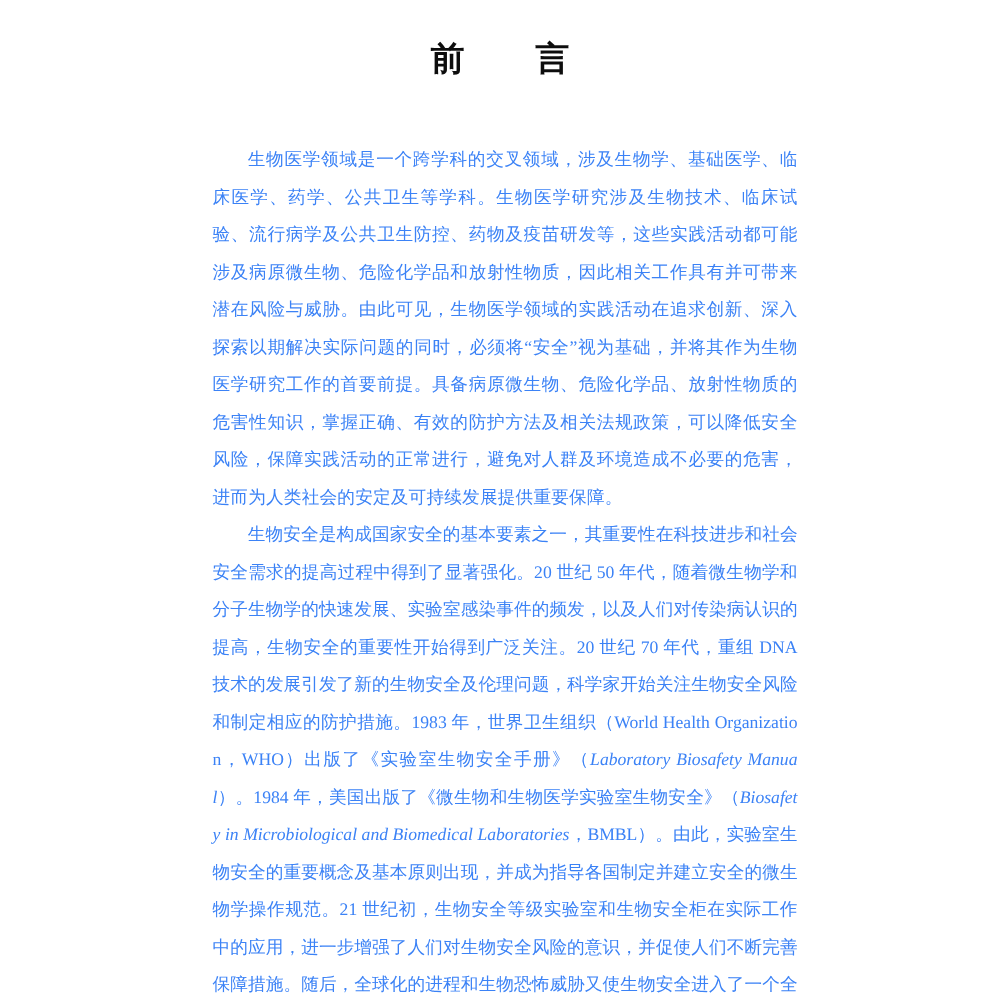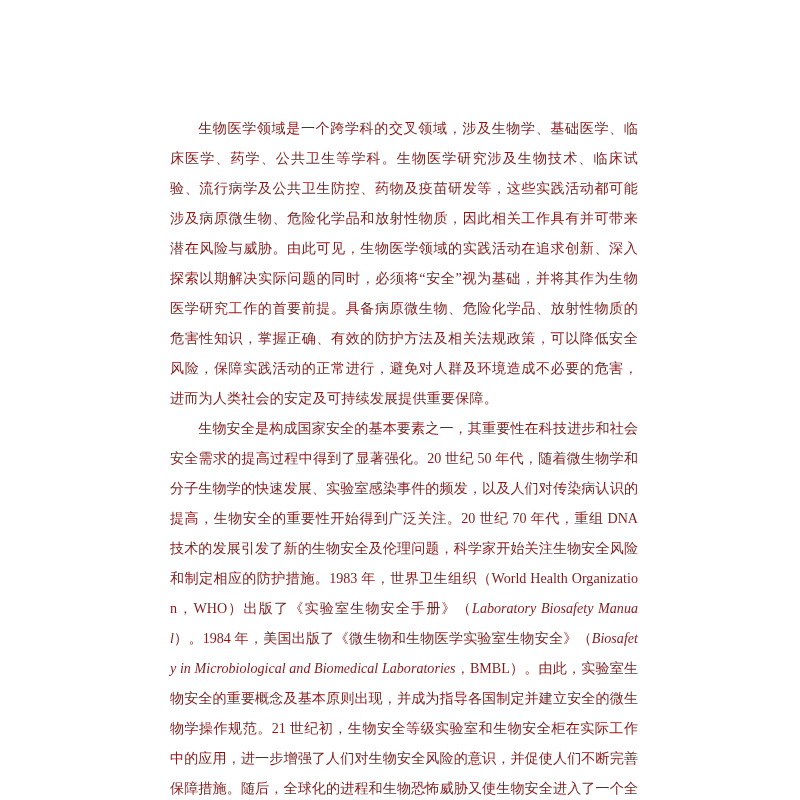--- a/index.html
+++ b/index.html
@@ -41,21 +41,21 @@
     left: 170px;
     top: 113px;
     width: 468px;
   }
 
   .para {
     margin: 0;
     font-family: "Liberation Serif", "DejaVu Serif", serif;
     font-size: 14.1px;
     line-height: 30px;
-    color: #7f1d1d;
+    color: #3b82f6;
     text-align: justify;
     text-justify: inter-character;
     text-indent: 2em;
     letter-spacing: 0.012em;
     word-break: break-all;
     -webkit-hyphens: none;
     hyphens: none;
   }
 
   .para + .para {
@@ -70,20 +70,21 @@
 
   .latin {
     letter-spacing: 0;
   }
 </style>
 </head>
 <body>
 
 <div class="page">
 
+  <h1 class="page-title">前　言</h1>
 
   <div class="body-block">
 
     <p class="para">生物医学领域是一个跨学科的交叉领域，涉及生物学、基础医学、临床医学、药学、公共卫生等学科。生物医学研究涉及生物技术、临床试验、流行病学及公共卫生防控、药物及疫苗研发等，这些实践活动都可能涉及病原微生物、危险化学品和放射性物质，因此相关工作具有并可带来潜在风险与威胁。由此可见，生物医学领域的实践活动在追求创新、深入探索以期解决实际问题的同时，必须将“安全”视为基础，并将其作为生物医学研究工作的首要前提。具备病原微生物、危险化学品、放射性物质的危害性知识，掌握正确、有效的防护方法及相关法规政策，可以降低安全风险，保障实践活动的正常进行，避免对人群及环境造成不必要的危害，进而为人类社会的安定及可持续发展提供重要保障。</p>
 
     <p class="para"><span class="latin">生物安全是构成国家安全的基本要素之一，其重要性在科技进步和社会安全需求的提高过程中得到了显著强化。20 世纪 50 年代，随着微生物学和分子生物学的快速发展、实验室感染事件的频发，以及人们对传染病认识的提高，生物安全的重要性开始得到广泛关注。20 世纪 70 年代，重组 DNA 技术的发展引发了新的生物安全及伦理问题，科学家开始关注生物安全风险和制定相应的防护措施。1983 年，世界卫生组织（World Health Organization，WHO）出版了《实验室生物安全手册》（</span><i>Laboratory Biosafety Manual</i><span class="latin">）。1984 年，美国出版了《微生物和生物医学实验室生物安全》（</span><i>Biosafety in Microbiological and Biomedical Laboratories</i><span class="latin">，BMBL）。由此，实验室生物安全的重要概念及基本原则出现，并成为指导各国制定并建立安全的微生物学操作规范。21 世纪初，生物安全等级实验室和生物安全柜在实际工作中的应用，进一步增强了人们对生物安全风险的意识，并促使人们不断完善保障措施。随后，全球化的进程和生物恐怖威胁又使生物安全进入了一个全新的发展阶段。对新发传染病的防控和生物实验室工作的管理，当今国际组织及各国政府已经形成了一整套严格和不断完善的法规和制度。生物安全及防护的意识及要求已深入到生物医学领域中的科学研究、临床实践、教育教学，以及生产活动等方面。</span></p>
 
   </div>
 
 </div>

